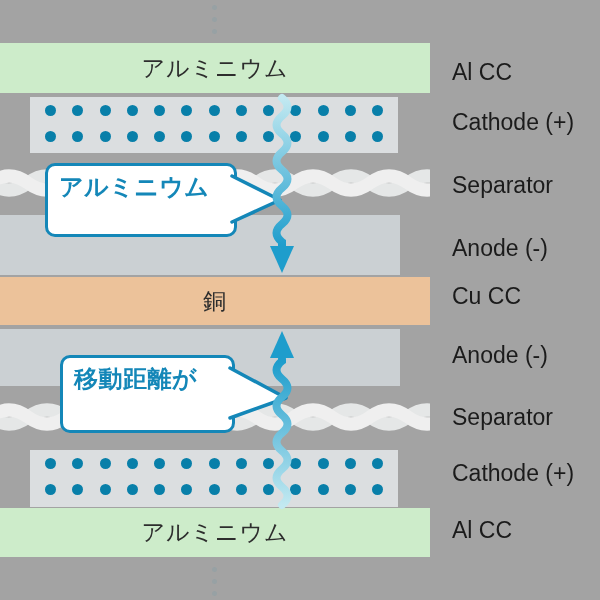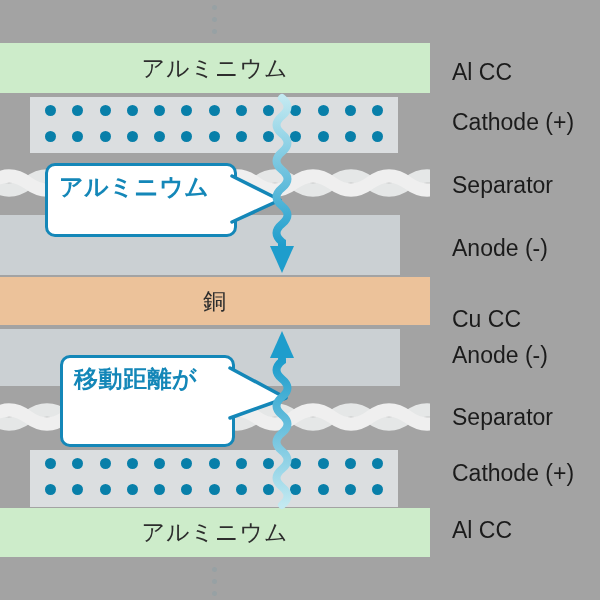--- a/index.html
+++ b/index.html
@@ -27,33 +27,33 @@
   
   .sep-svg{position:absolute;left:0;width:430px;height:44px;}
   .sep-top{top:161px;}
   .sep-bottom{top:395px;}
   .sep-stroke-a{fill:none;stroke:var(--separator-light);stroke-width:13;stroke-linecap:round;}
   .sep-stroke-b{fill:none;stroke:var(--separator-dark);stroke-width:13;stroke-linecap:round;}
   
   .side-label{position:absolute;left:452px;height:26px;line-height:26px;
     font-size:23px;color:var(--label-text);white-space:nowrap;}
   .lbl-1{top:59px;}.lbl-2{top:109px;}.lbl-3{top:172px;}.lbl-4{top:235px;}
-  .lbl-5{top:306px;}.lbl-6{top:342px;}.lbl-7{top:404px;}.lbl-8{top:460px;}.lbl-9{top:517px;}
+  .lbl-5{top:283px;}.lbl-6{top:342px;}.lbl-7{top:404px;}.lbl-8{top:460px;}.lbl-9{top:517px;}
   
   .guide{position:absolute;left:212px;display:flex;flex-direction:column;gap:7px;align-items:center;}
   .guide-top{top:5px;}
   .guide-bottom{top:567px;}
   .guide-dot{width:5px;height:5px;border-radius:50%;background:var(--guide-dot);}
   
   .bubble{position:absolute;background:#fff;border:3.5px solid var(--accent);
     border-radius:10px;box-sizing:border-box;z-index:5;
     color:var(--accent);font-weight:bold;font-size:24px;line-height:31px;
     padding:5px 6px 0 11px;letter-spacing:0.5px;}
   .bubble-1{left:45px;top:163px;width:192px;height:74px;}
-  .bubble-2{left:60px;top:355px;width:175px;height:92px;}
+  .bubble-2{left:60px;top:355px;width:175px;height:78px;}
   .bubble-line{display:block;white-space:nowrap;}
   .tail-svg{position:absolute;z-index:6;}
   .tail-1{left:230px;top:168px;}
   .tail-2{left:228px;top:362px;}
   .tail-path{fill:#fff;stroke:var(--accent);stroke-width:3.5;
     stroke-linejoin:round;stroke-linecap:round;}
   
   .arrow-overlay{position:absolute;left:0;top:0;z-index:7;pointer-events:none;}
   .arrow-stroke{fill:none;stroke-width:8;stroke-linecap:round;}
   .stop-light{stop-color:var(--arrow-light);}

